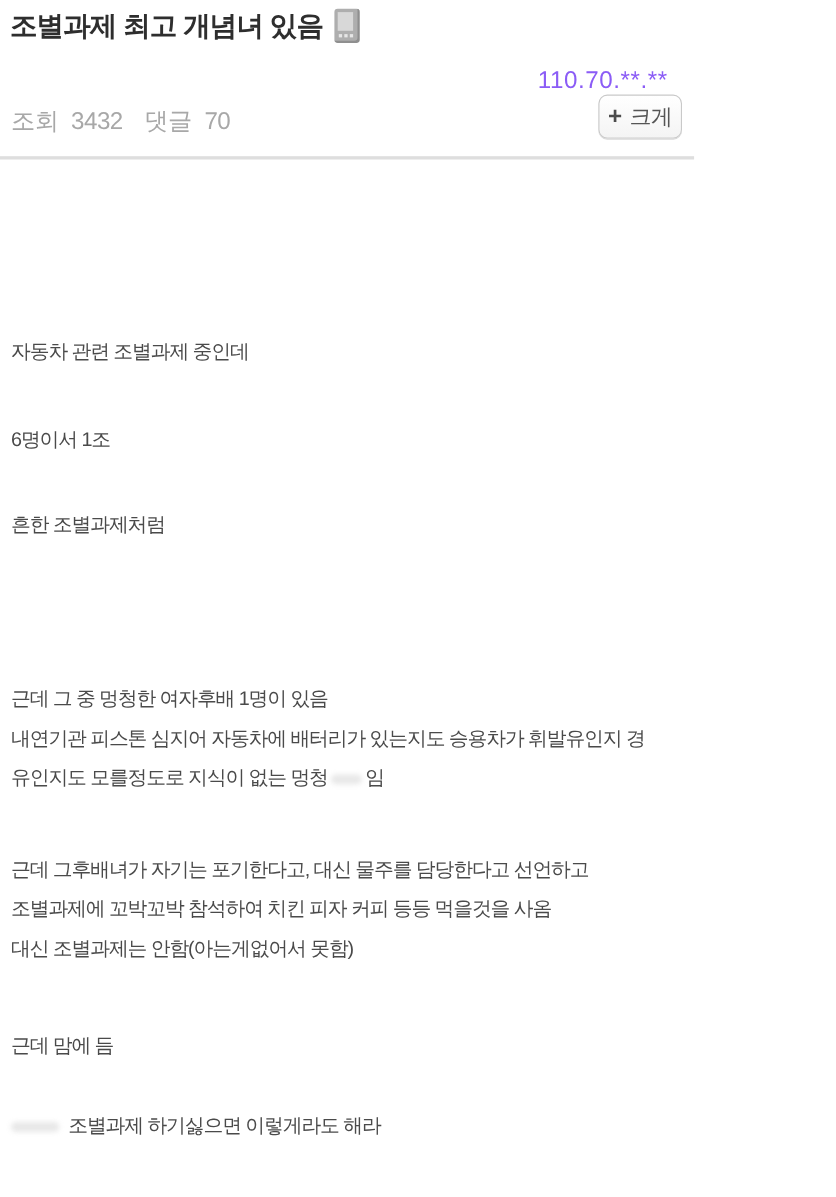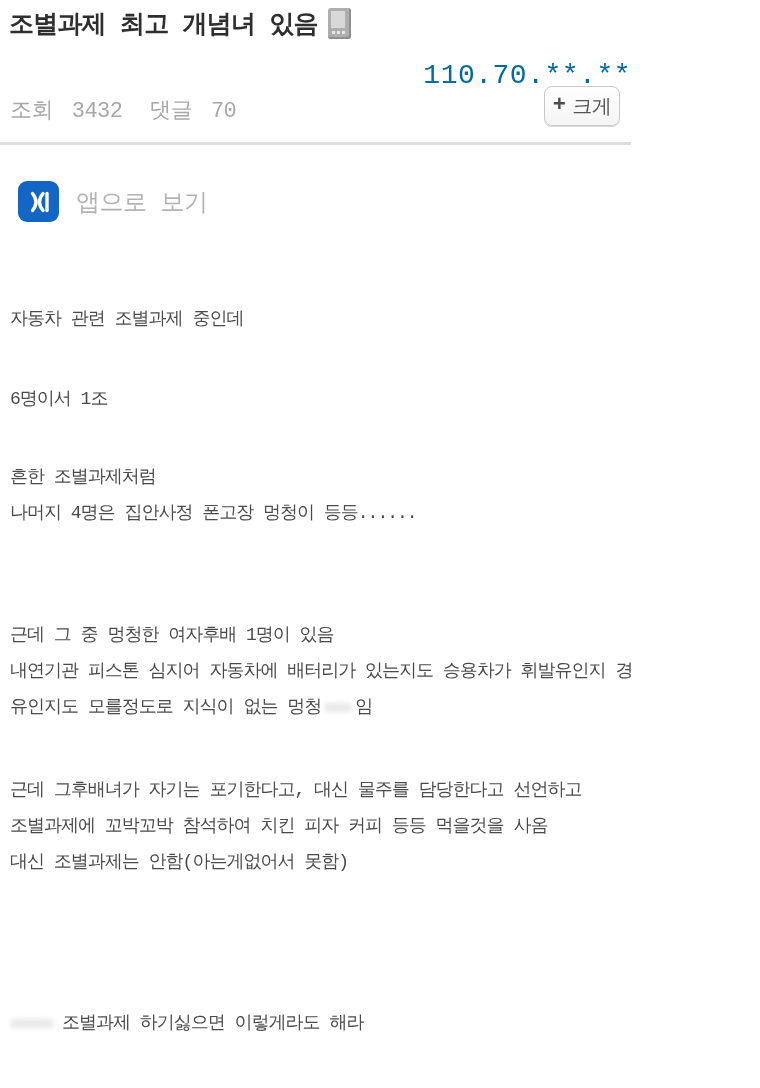--- a/index.html
+++ b/index.html
@@ -1,21 +1,21 @@
 <!DOCTYPE html>
 <html><head>
 <meta charset="utf-8">
 <style>
   * { margin:0; padding:0; box-sizing:border-box; }
   html,body { background:#ffffff; }
   .page {
     position:relative;
     width:631px; height:1088px;
     background:#ffffff;
-    font-family:Liberation Mono, monospace;
+    font-family:Liberation Sans, sans-serif;
     overflow:hidden;
   }
 
   
   .post-title {
     position:absolute; top:7px; left:9px;
     display:flex; align-items:center; gap:10px;
     font-size:25px; font-weight:700; color:#2e2e2e;
     letter-spacing:-0.8px; white-space:nowrap;
   }
@@ -37,22 +37,22 @@
     position:absolute; top:61px; left:10px;
     font-size:22px; color:#a8a8a8; letter-spacing:-0.5px; white-space:nowrap;
   }
   .author-mask { letter-spacing:2px; margin-right:6px; }
   .meta-line2 {
     position:absolute; top:95px; left:10px;
     font-size:22px; color:#a8a8a8; letter-spacing:-0.5px; white-space:nowrap;
   }
   .meta-line2 .num { margin:0 14px 0 6px;text-align:center; }
   .post-ip {
-    position:absolute; top:60px; right:0;
-    font-size:28px; color:#0369a1; letter-spacing:0.5px;
+    position:absolute; top:60px; right:24px;
+    font-size:22px; color:#8b5cf6; letter-spacing:0.5px;
   }
   .enlarge-button {
     position:absolute; top:86px; right:11px;
     width:76px; height:40px;
     background:linear-gradient(#ffffff,#f4f4f4);
     border:1px solid #c9c9c9; border-radius:8px;
     box-shadow:0 1px 0 #d8d8d8;
     display:flex; align-items:center; justify-content:center; gap:7px;
     font-family:inherit; font-size:20px; color:#555555; cursor:pointer;
     letter-spacing:-0.5px;
@@ -122,58 +122,50 @@
 
   <div class="post-ip">110.70.**.**</div>
 
   <button class="enlarge-button">
     <span class="plus">+</span>
     <span>크게</span>
   </button>
 
   <div class="header-divider"></div>
 
-  <div class="app-banner">
-    <span class="app-icon">
-      <svg width="26" height="26" viewBox="0 0 26 26" aria-hidden="true">
-        <path d="M6.5 4.5 Q13.5 13 6.5 21.5" stroke="#ffffff" stroke-width="3.4" fill="none" stroke-linecap="round"></path>
-        <path d="M17 4.5 Q10 13 17 21.5" stroke="#ffffff" stroke-width="3.4" fill="none" stroke-linecap="round"></path>
-        <line x1="21" y1="4.5" x2="21" y2="21.5" stroke="#ffffff" stroke-width="3.4" stroke-linecap="round"></line>
-      </svg>
-    </span>
-    <span class="app-label">앱으로 보기</span>
-  </div>
 
   <div class="para p1">
     <div class="line">자동차 관련 조별과제 중인데</div>
   </div>
 
   <div class="para p2">
     <div class="line">6명이서 1조</div>
   </div>
 
   <div class="para p3">
     <div class="line">흔한 조별과제처럼</div>
-    <div class="line">나머지 4명은 집안사정 폰고장 멍청이 등등......</div>
   </div>
 
   <div class="para p4">
     <div class="line">근데 그 중 멍청한 여자후배 1명이 있음</div>
     <div class="line">내연기관 피스톤 심지어 자동차에 배터리가 있는지도 승용차가 휘발유인지 경</div>
     <div class="line">
       <span>유인지도 모를정도로 지식이 없는 멍청</span><span class="censor censor-word"></span><span>임</span>
     </div>
   </div>
 
   <div class="para p5">
     <div class="line">근데 그후배녀가 자기는 포기한다고, 대신 물주를 담당한다고 선언하고</div>
     <div class="line">조별과제에 꼬박꼬박 참석하여 치킨 피자 커피 등등 먹을것을 사옴</div>
     <div class="line">대신 조별과제는 안함(아는게없어서 못함)</div>
   </div>
 
+  <div class="para p6">
+    <div class="line">근데 맘에 듬</div>
+  </div>
 
   <div class="para p7">
     <div class="line">
       <span class="censor censor-lead"></span><span>조별과제 하기싫으면 이렇게라도 해라</span>
     </div>
   </div>
 
 </div>
 
 </body></html>

